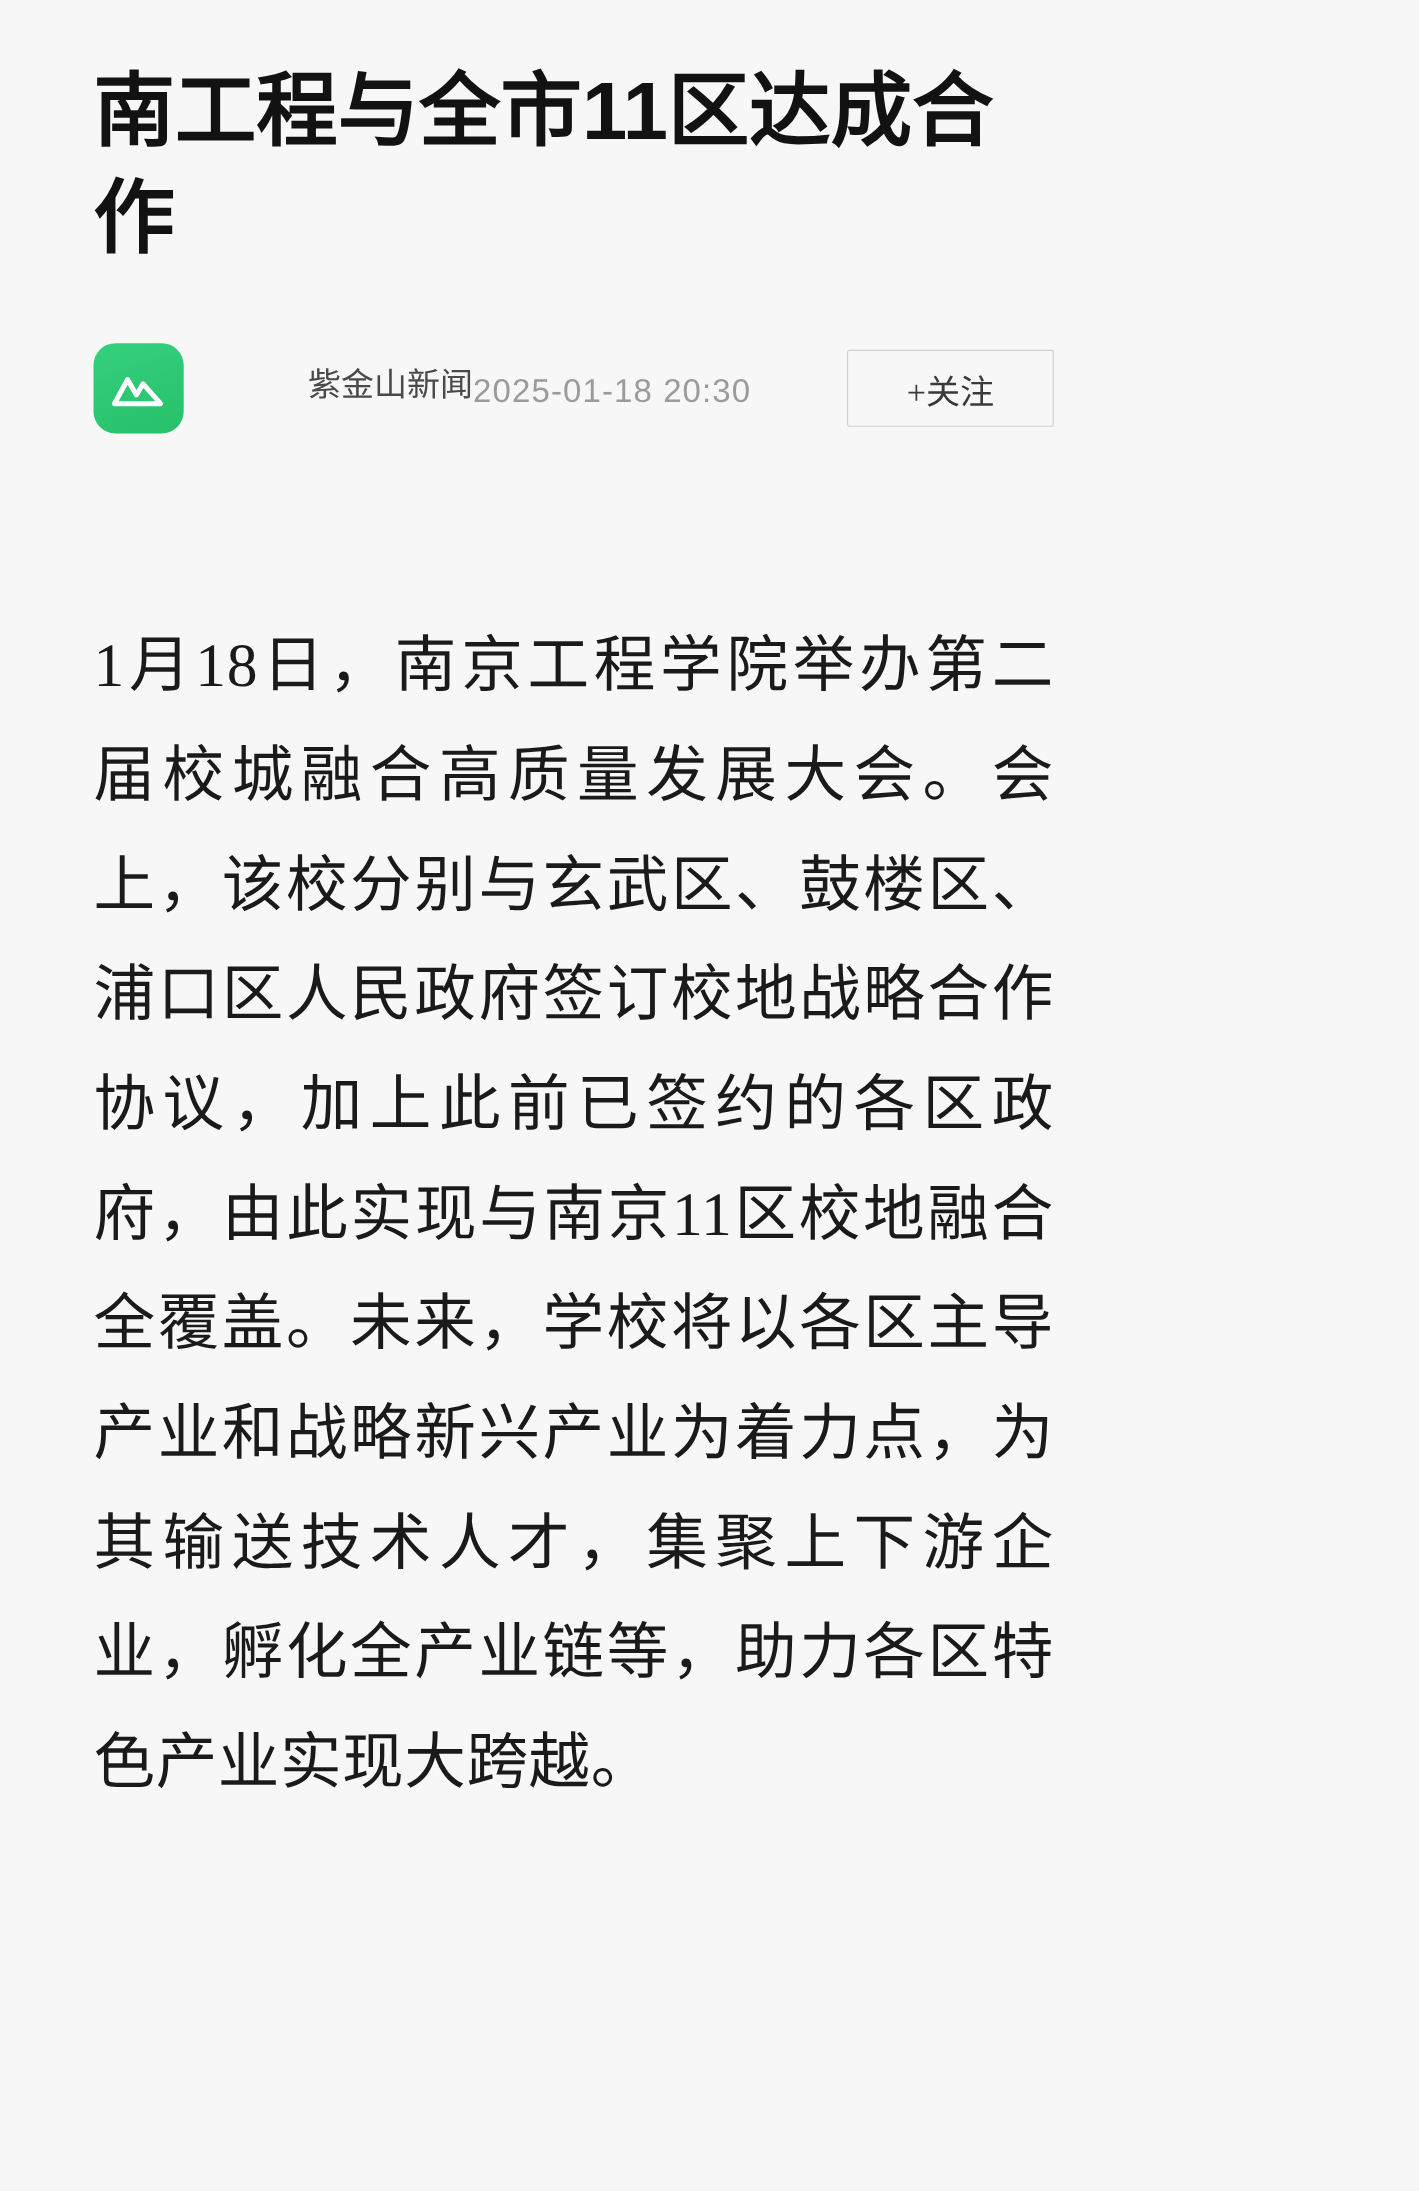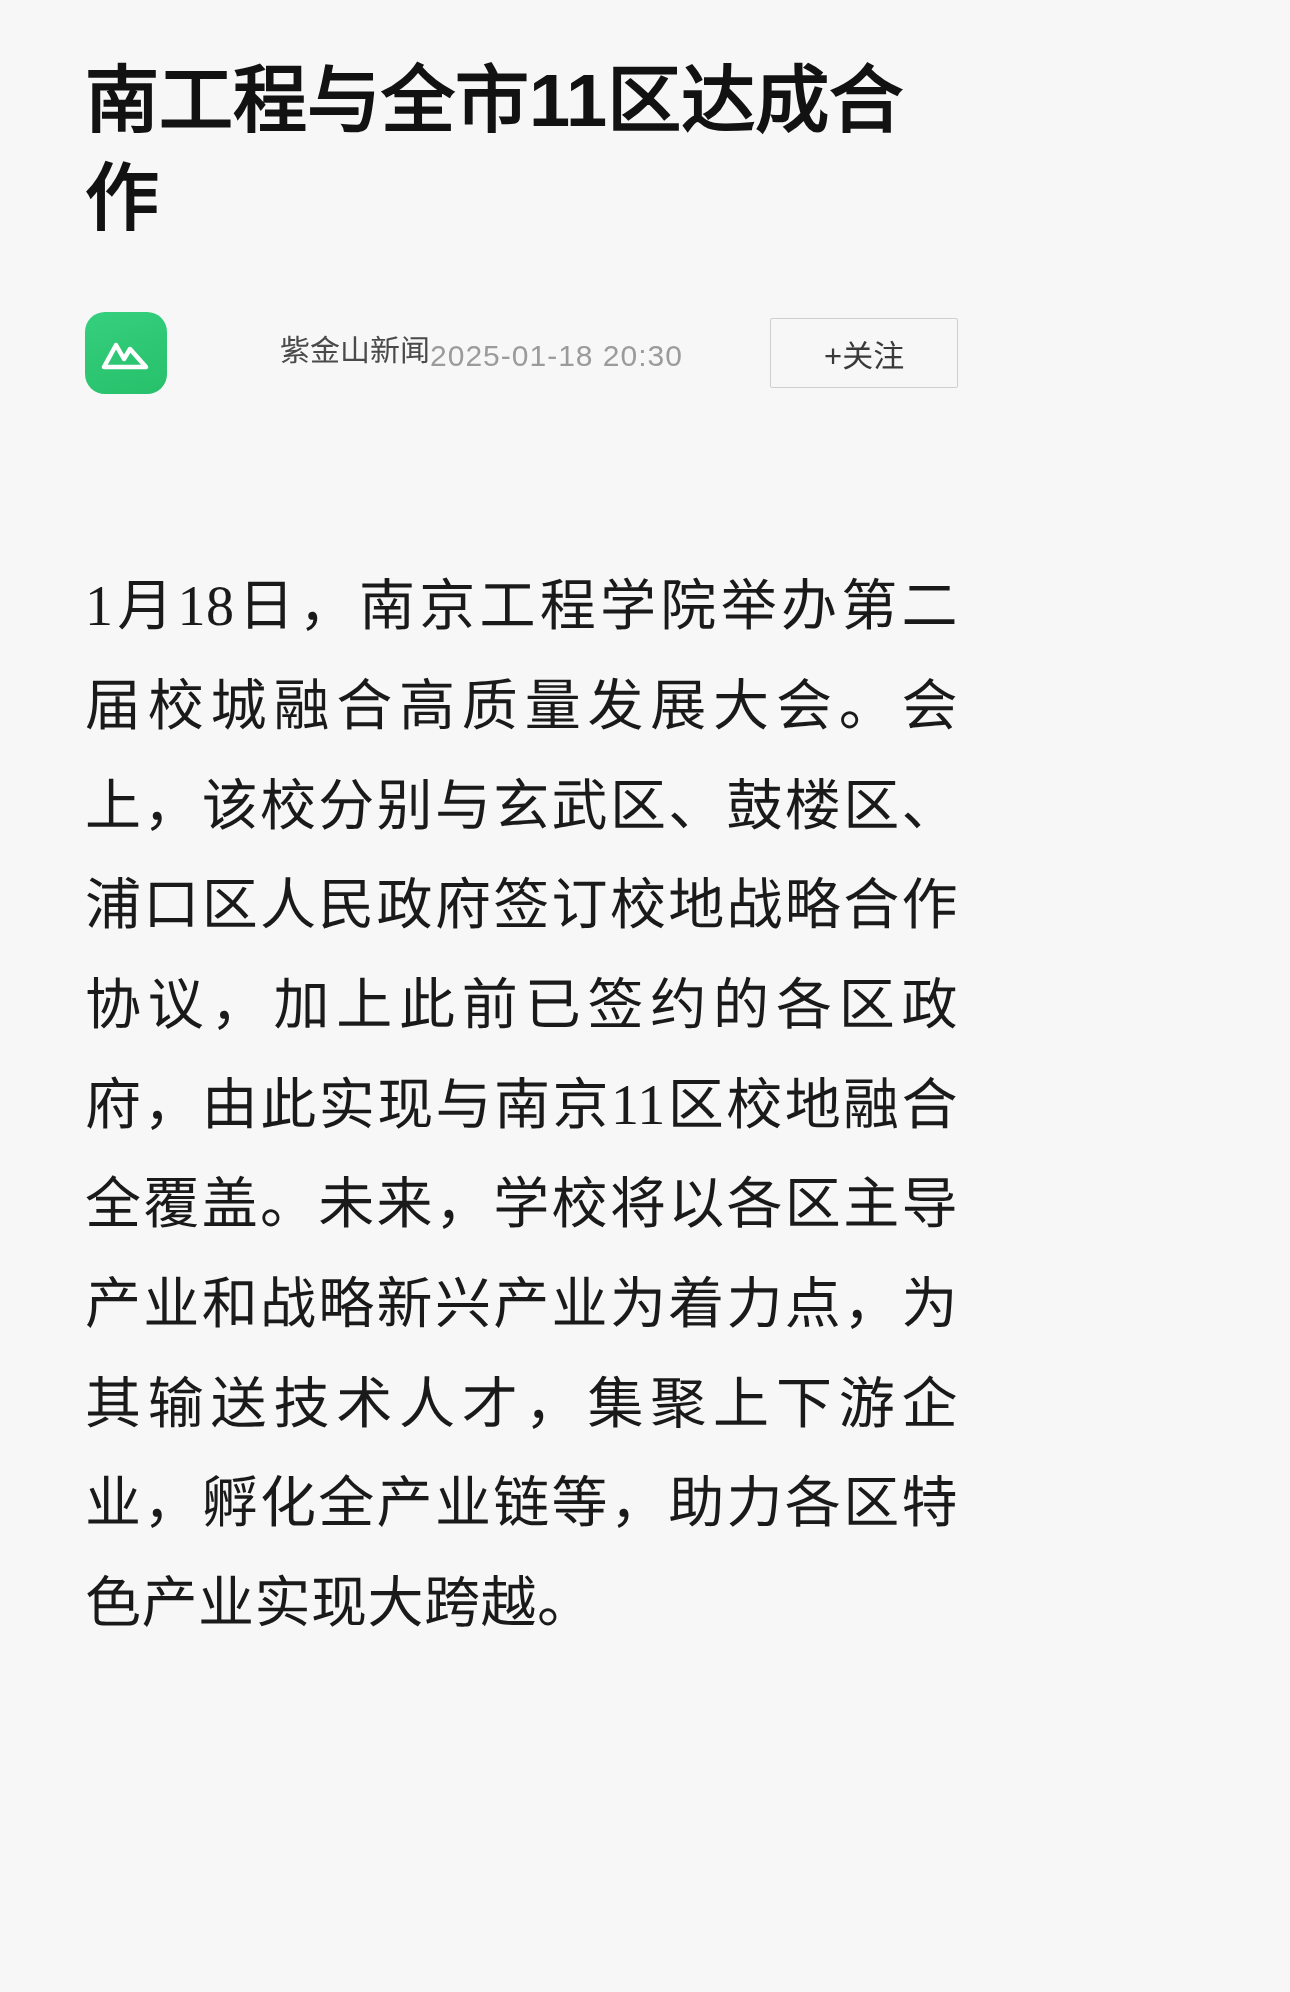--- a/index.html
+++ b/index.html
@@ -72,21 +72,21 @@
     letter-spacing: 1px;
   }
   .follow-button {
     flex: 0 0 auto;
     width: 188px;
     height: 70px;
     border: 1px solid #cfcfcf;
     background: transparent;
     color: #3a3a3a;
     font-size: 31px;
-    font-family: Liberation Mono, monospace;
+    font-family: Liberation Serif, serif;
     border-radius: 2px;
     cursor: pointer;
     display: flex;
     align-items: center;
     justify-content: center;
     padding: 0;
   }
   .body-copy {
     margin-top: 160px;
     font-size: 56px;

